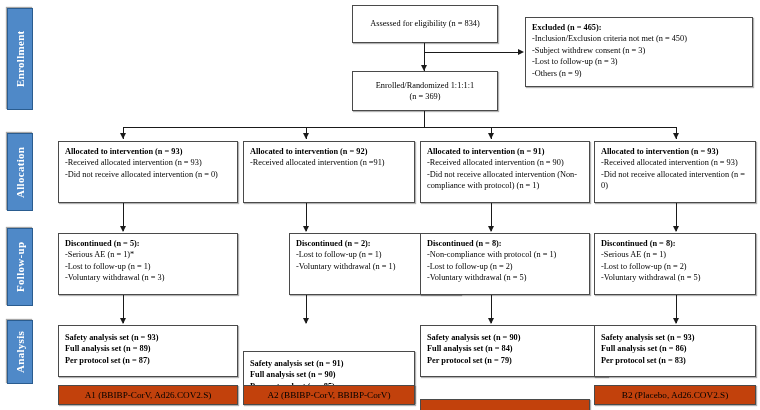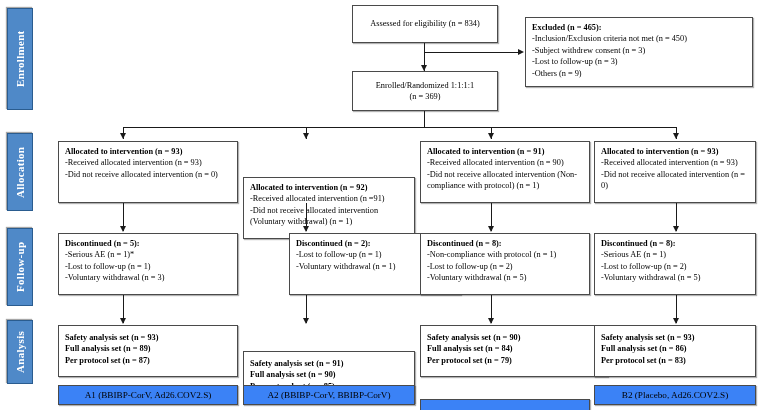--- a/index.html
+++ b/index.html
@@ -48,21 +48,21 @@
     text-align:center;
     padding:3px 4px;
   }
   .box .hdr{font-weight:bold;display:block;}
   .box .li{display:block;white-space:nowrap;}
   .box .li.wrap{white-space:normal;}
   .box.just .li.wrap{text-align:justify;}
 
   .label-box{
     position:absolute;
-    background:#3b82f6;
+    background:#c2410c;
     border:1px solid #4a4a4a;
     box-sizing:border-box;
     box-shadow:1px 1px 1px rgba(0,0,0,.30);
     display:flex;align-items:center;justify-content:center;
     font-size:9.2px;
     white-space:nowrap;
   }
 
   
   .vline{position:absolute;width:1px;background:#1a1a1a;}
@@ -135,24 +135,23 @@
   <div class="arrow-down" style="left:487.6px;top:133px;"></div>
 
   <div class="vline" style="left:676px;top:127px;height:12px;"></div>
   <div class="arrow-down" style="left:672.6px;top:133px;"></div>
 
   <div class="box just" style="left:58px;top:141px;width:180px;height:62px;">
     <span class="hdr">Allocated to intervention (n = 93)</span>
     <span class="li">-Received allocated intervention (n = 93)</span>
     <span class="li wrap">-Did not receive allocated intervention (n = 0)</span>
   </div>
-  <div class="box" style="left:243px;top:141px;width:172px;height:62px;margin-top:36px;">
+  <div class="box" style="left:243px;top:141px;width:172px;height:62px;">
     <span class="hdr">Allocated to intervention (n = 92)</span>
     <span class="li">-Received allocated intervention (n =91)</span>
-    <span class="li wrap">-Did not receive allocated intervention (Voluntary withdrawal) (n = 1)</span>
   </div>
   <div class="box" style="left:420px;top:141px;width:170px;height:62px;">
     <span class="hdr">Allocated to intervention (n = 91)</span>
     <span class="li">-Received allocated intervention (n = 90)</span>
     <span class="li wrap">-Did not receive allocated intervention (Non-compliance with protocol) (n = 1)</span>
   </div>
   <div class="box" style="left:594px;top:141px;width:162px;height:62px;">
     <span class="hdr">Allocated to intervention (n = 93)</span>
     <span class="li">-Received allocated intervention (n = 93)</span>
     <span class="li wrap">-Did not receive allocated intervention (n = 0)</span>

